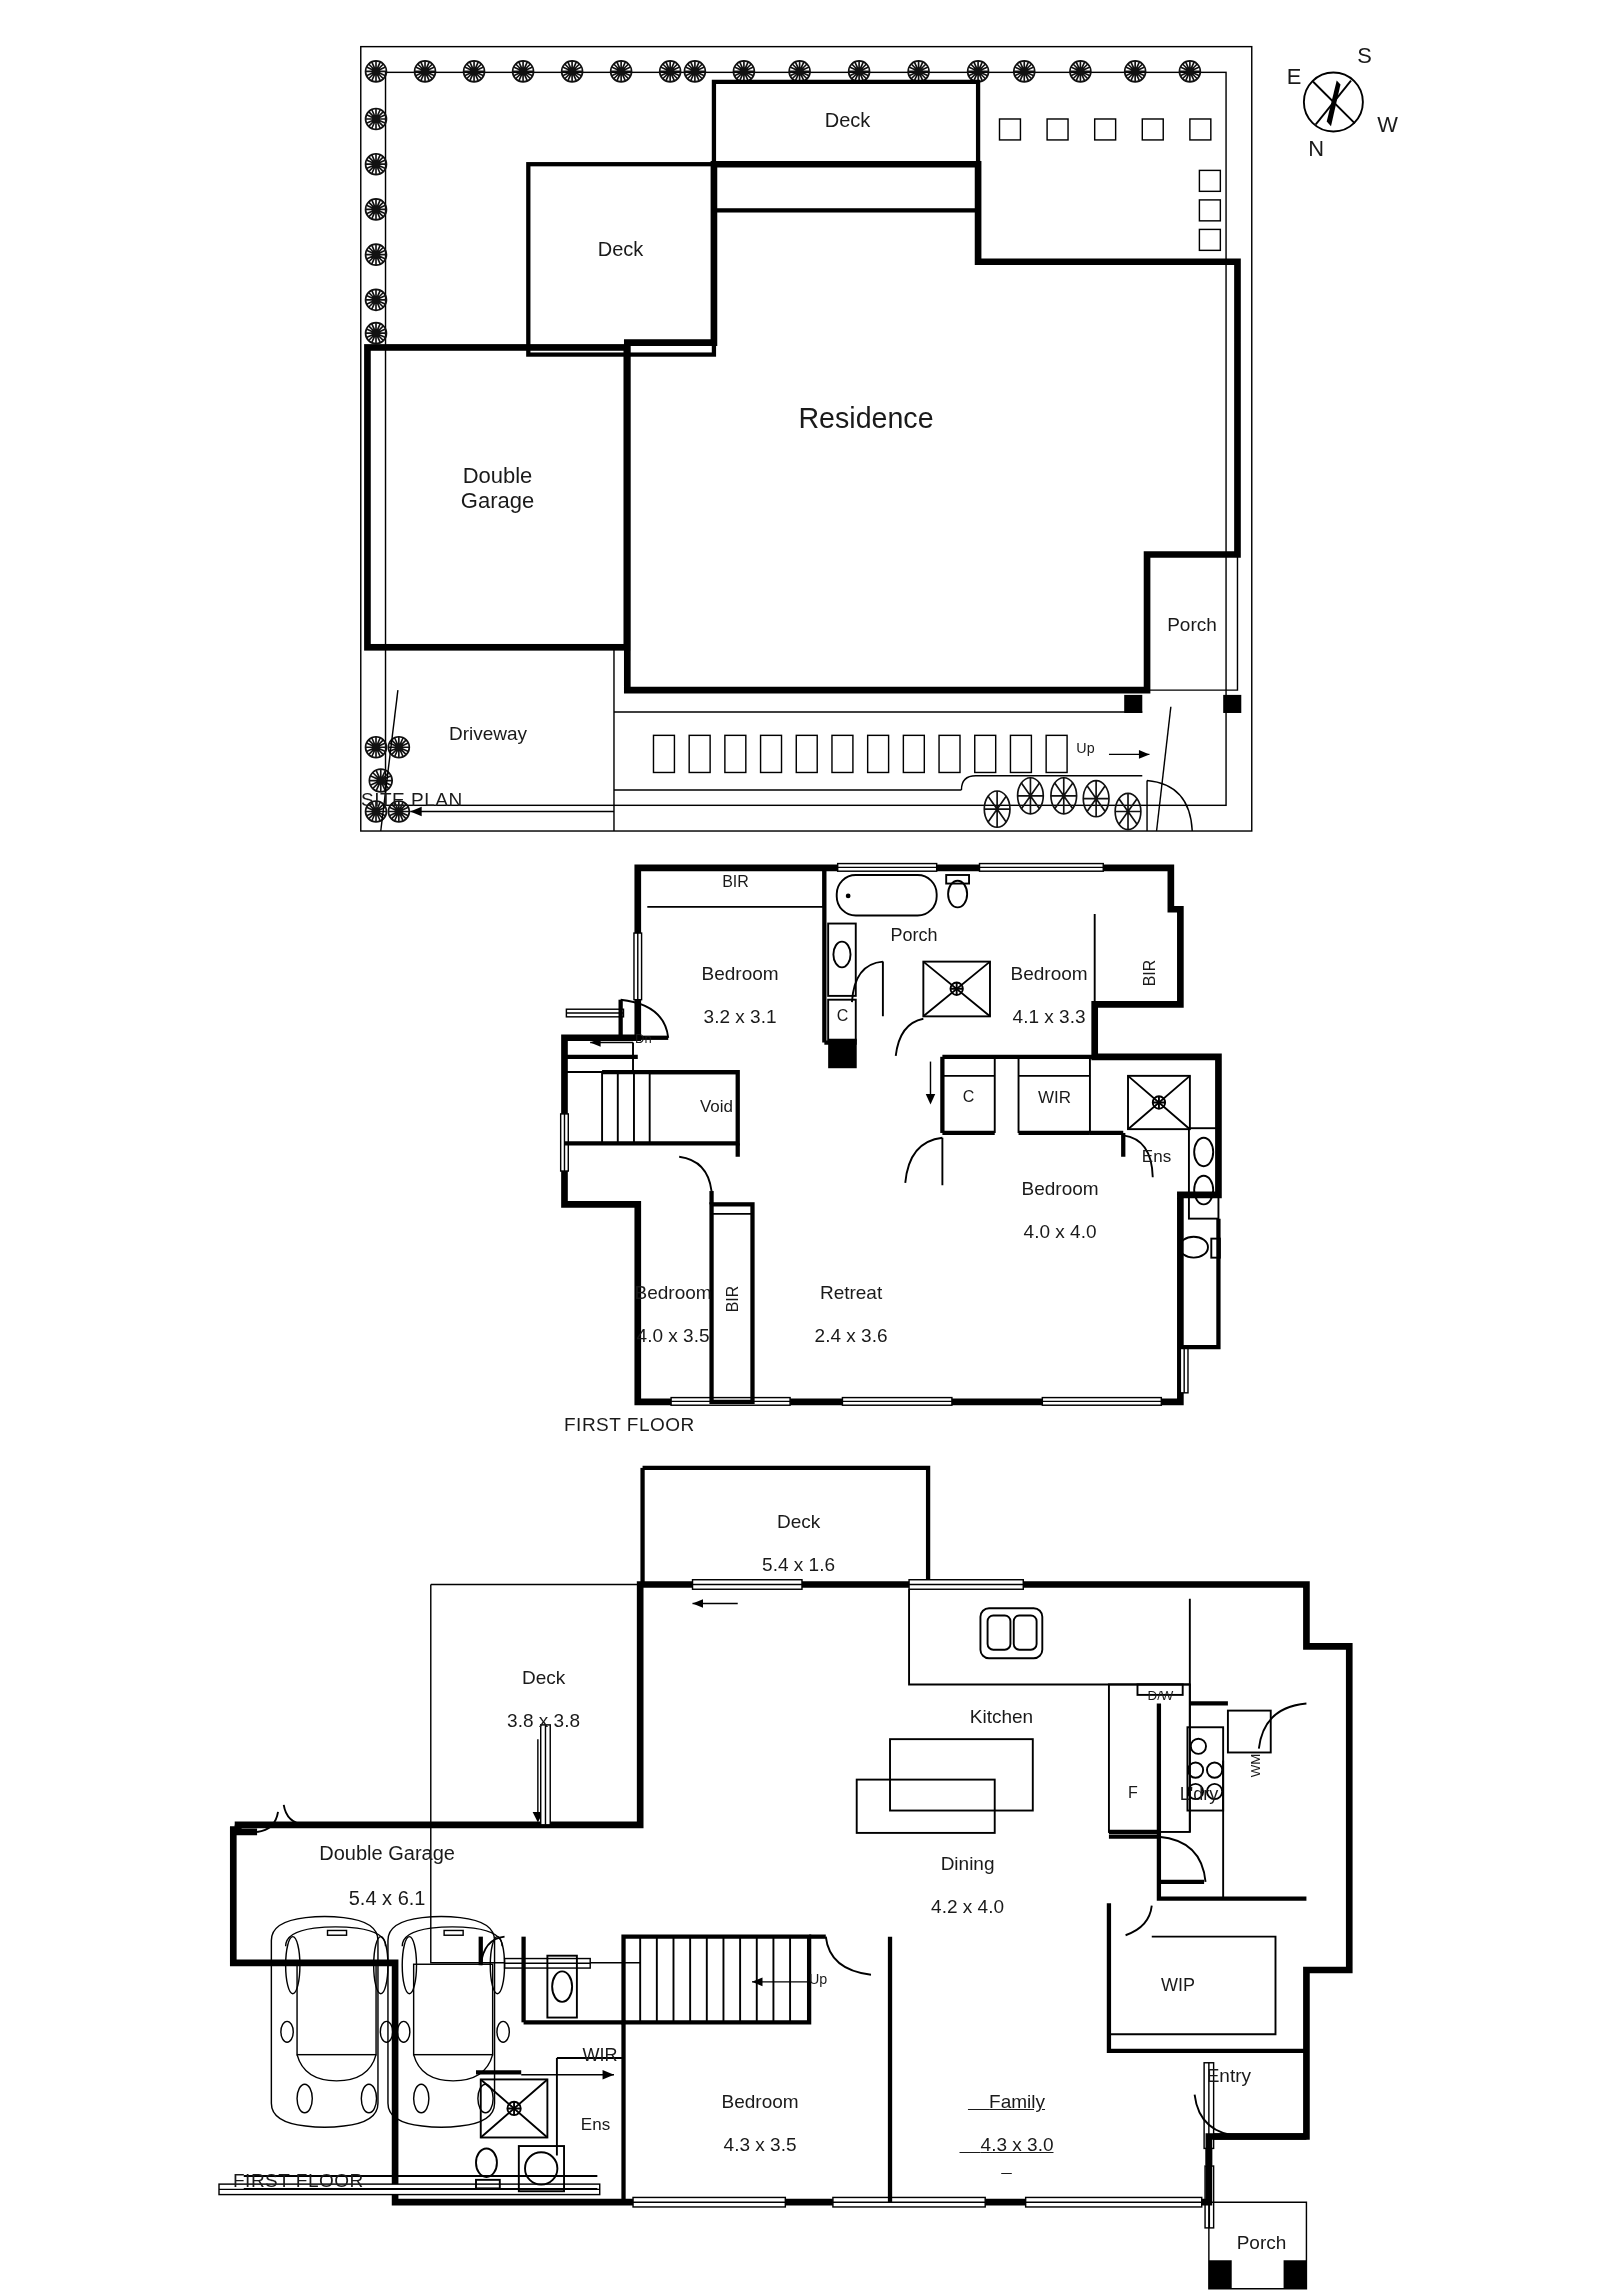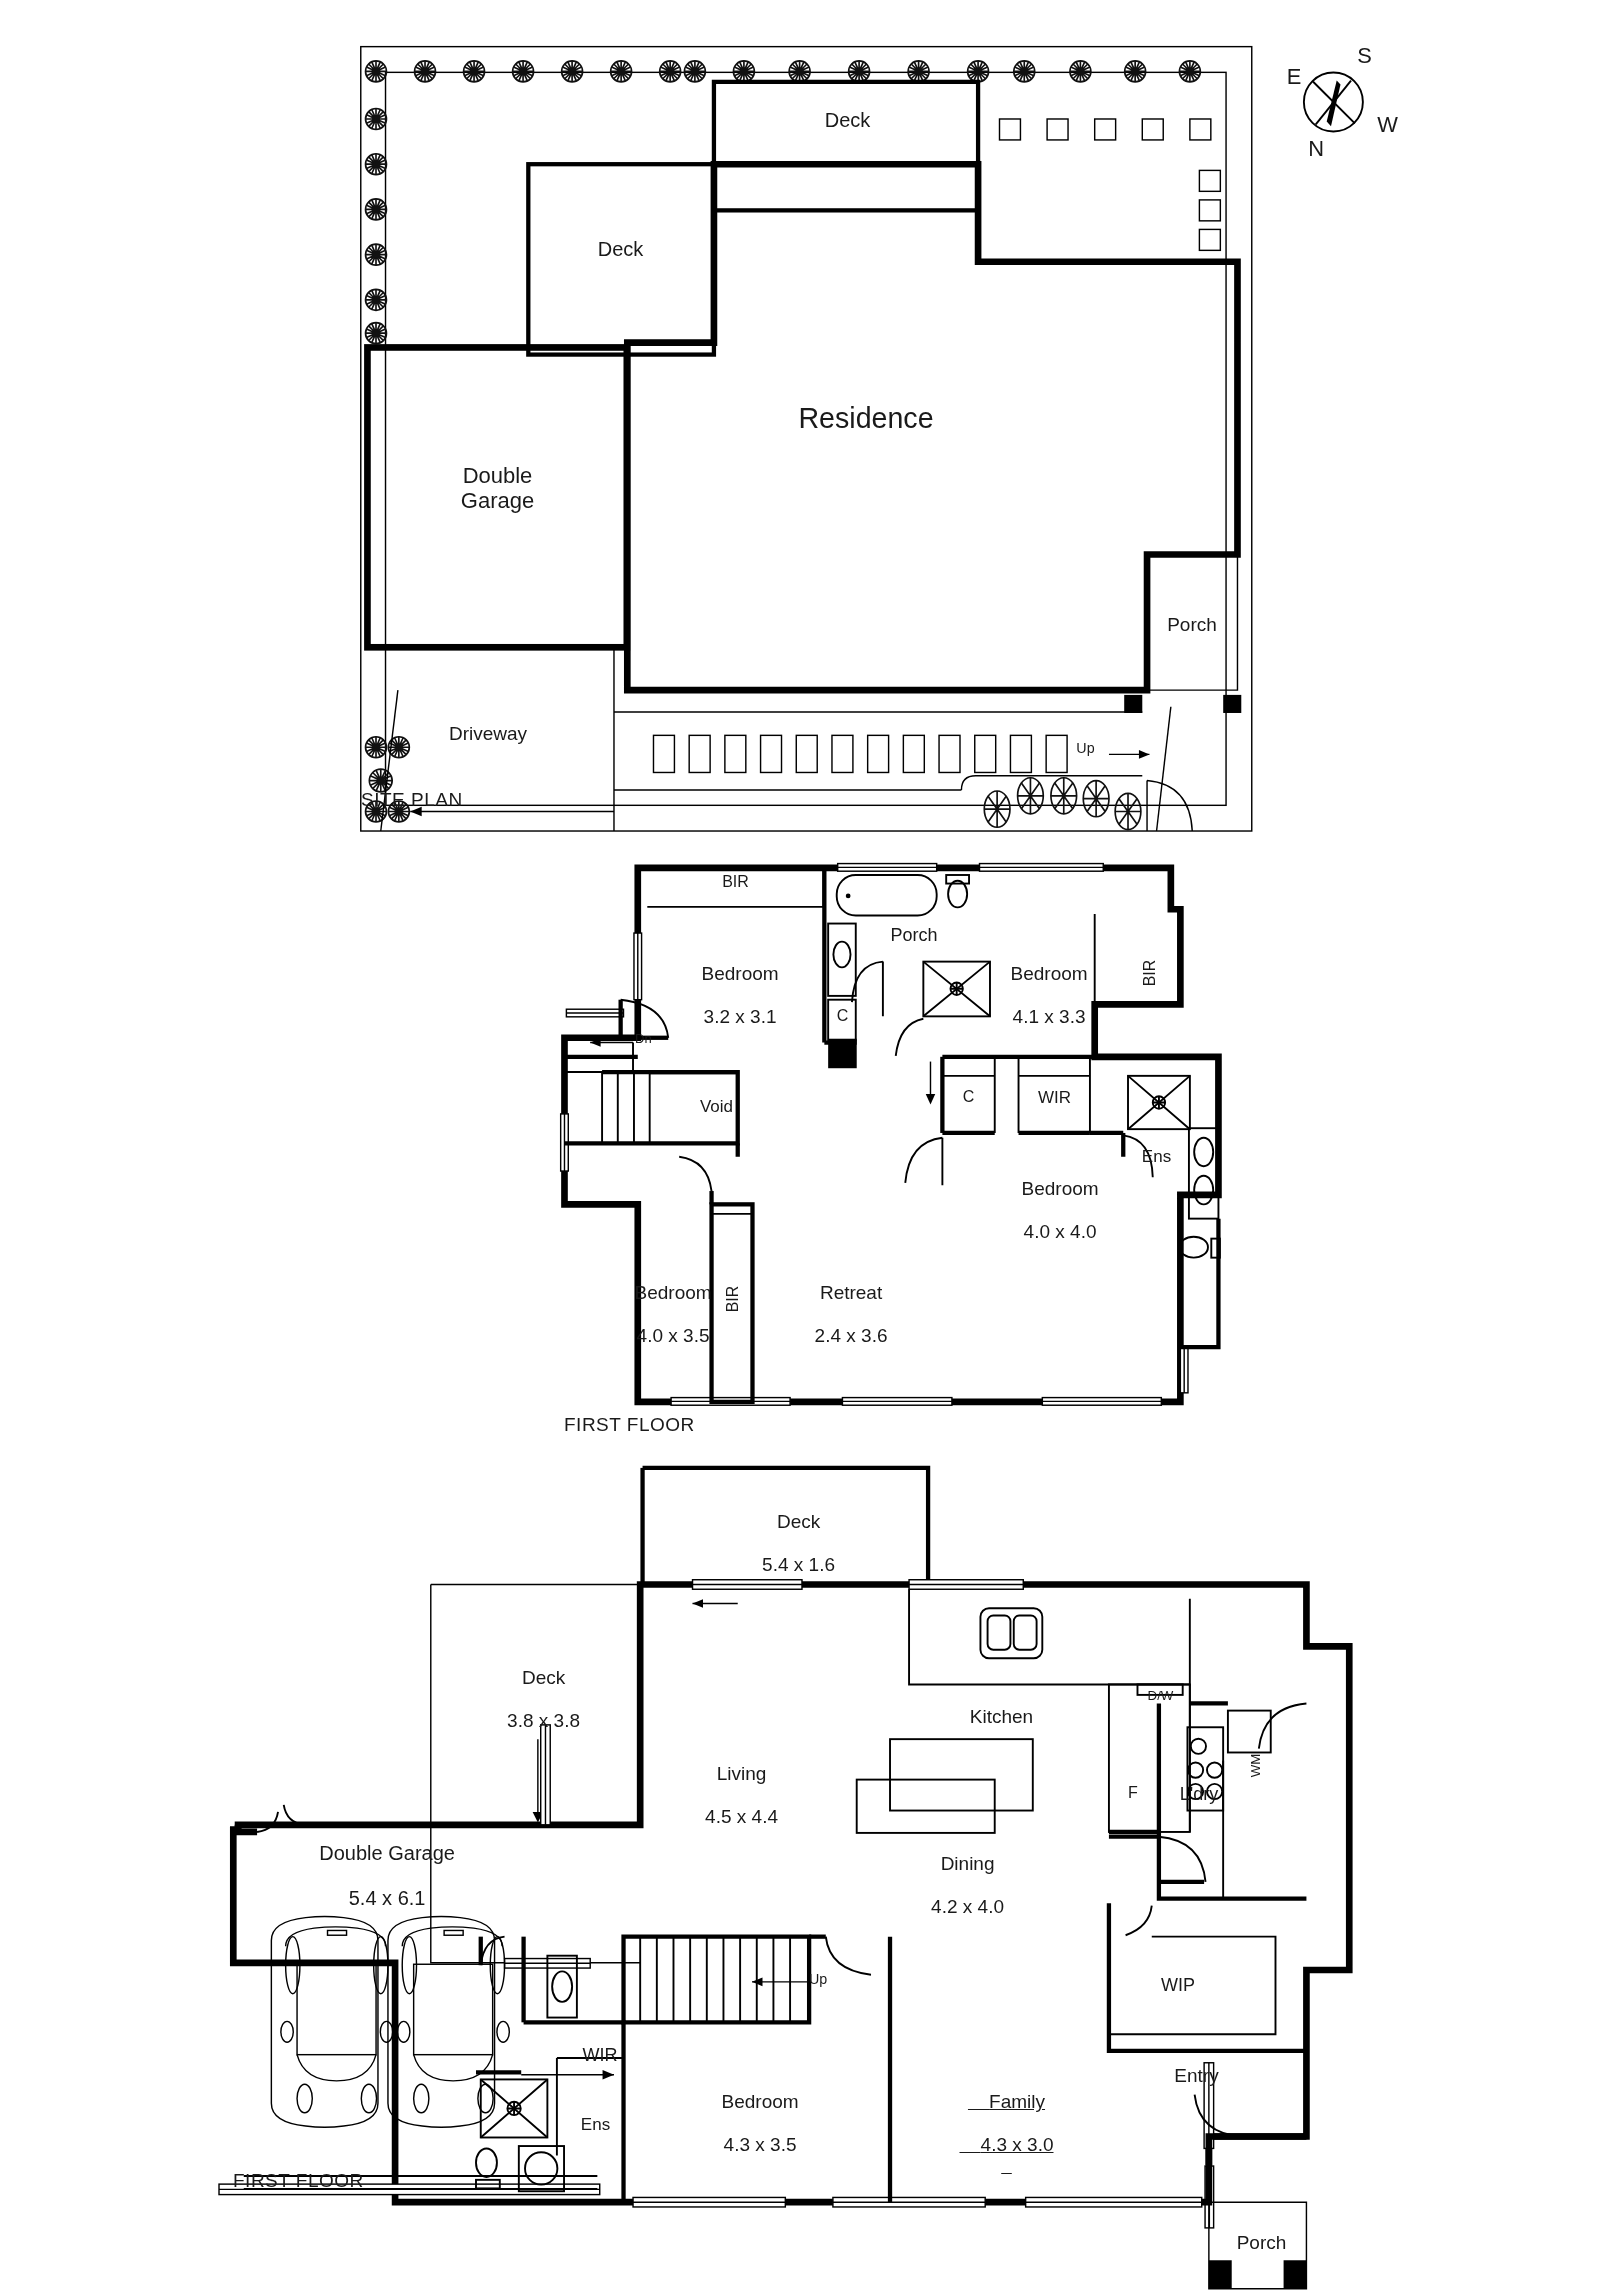--- a/index.html
+++ b/index.html
@@ -627,24 +627,20 @@
   <div class="lbl" style="left:714px;top:34px;width:148px;font-size:19px;">
     <span>Deck</span><br>
     <span>5.4 x 1.6</span>
   </div>
   <div class="lbl" style="left:459px;top:190px;width:148px;font-size:19px;">
     <span>Deck</span><br>
     <span>3.8 x 3.8</span>
   </div>
   <div class="lbl" style="left:942px;top:250px;width:119px;font-size:19px;">Kitchen</div>
   <div class="lbl" style="left:1132px;top:233px;width:57px;font-size:13.3px;">D/W</div>
-  <div class="lbl" style="left:657px;top:286px;width:148px;font-size:19px;">
-    <span>Living</span><br>
-    <span>4.5 x 4.4</span>
-  </div>
   <div class="lbl" style="left:883px;top:376px;width:148px;font-size:19px;">
     <span>Dining</span><br>
     <span>4.2 x 4.0</span>
   </div>
   <div class="lbl" style="left:1121px;top:328px;width:24px;font-size:16px;">F</div>
   <div class="lbl" style="left:1161px;top:328px;width:76px;font-size:18px;">L'dry</div>
   <div class="lbl" style="left:1223px;top:302px;width:67px;font-size:13.3px;transform:rotate(-90deg);transform-origin:center;">WM</div>
   <div class="lbl" style="left:1140px;top:519px;width:76px;font-size:18px;">WIP</div>
   <div class="lbl" style="left:264px;top:364px;width:224px;font-size:20px;">
     <span>Double Garage</span><br>
@@ -654,18 +650,18 @@
   <div class="lbl" style="left:562px;top:589px;width:76px;font-size:18px;">WIR</div>
   <div class="lbl" style="left:562px;top:659px;width:67px;font-size:17px;">Ens</div>
   <div class="lbl" style="left:671px;top:614px;width:157px;font-size:19px;">
     <span>Bedroom</span><br>
     <span>4.3 x 3.5</span>
   </div>
   <div class="lbl" style="left:928px;top:614px;width:157px;font-size:19px;text-decoration:underline;">
     <span>Family</span><br>
     <span>4.3 x 3.0</span>
   </div>
-  <div class="lbl" style="left:1142px;top:609px;width:109px;font-size:19px;">Entry</div>
+  <div class="lbl" style="left:1142px;top:609px;width:109px;font-size:19px;text-align:right;">Entry</div>
   <div class="lbl" style="left:1209px;top:776px;width:105px;font-size:19px;">Porch</div>
 
   <div class="ttl" style="left:233px;top:714px;">FIRST FLOOR</div>
 </div>
 
 
 </body></html>

